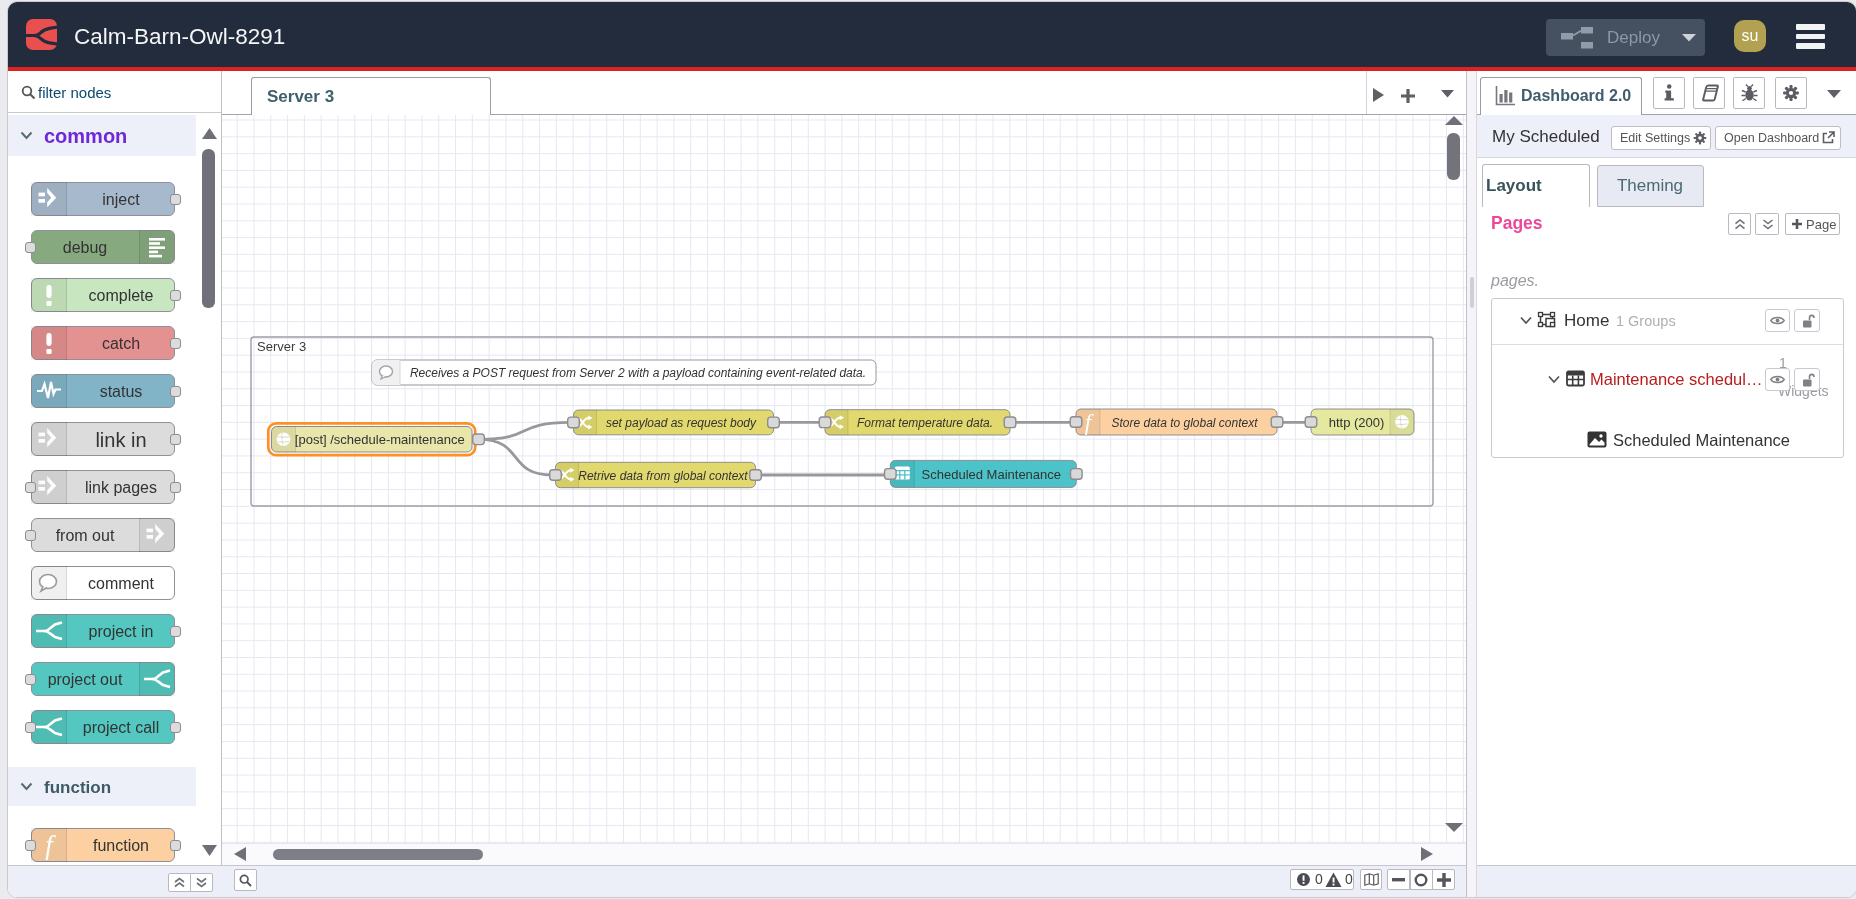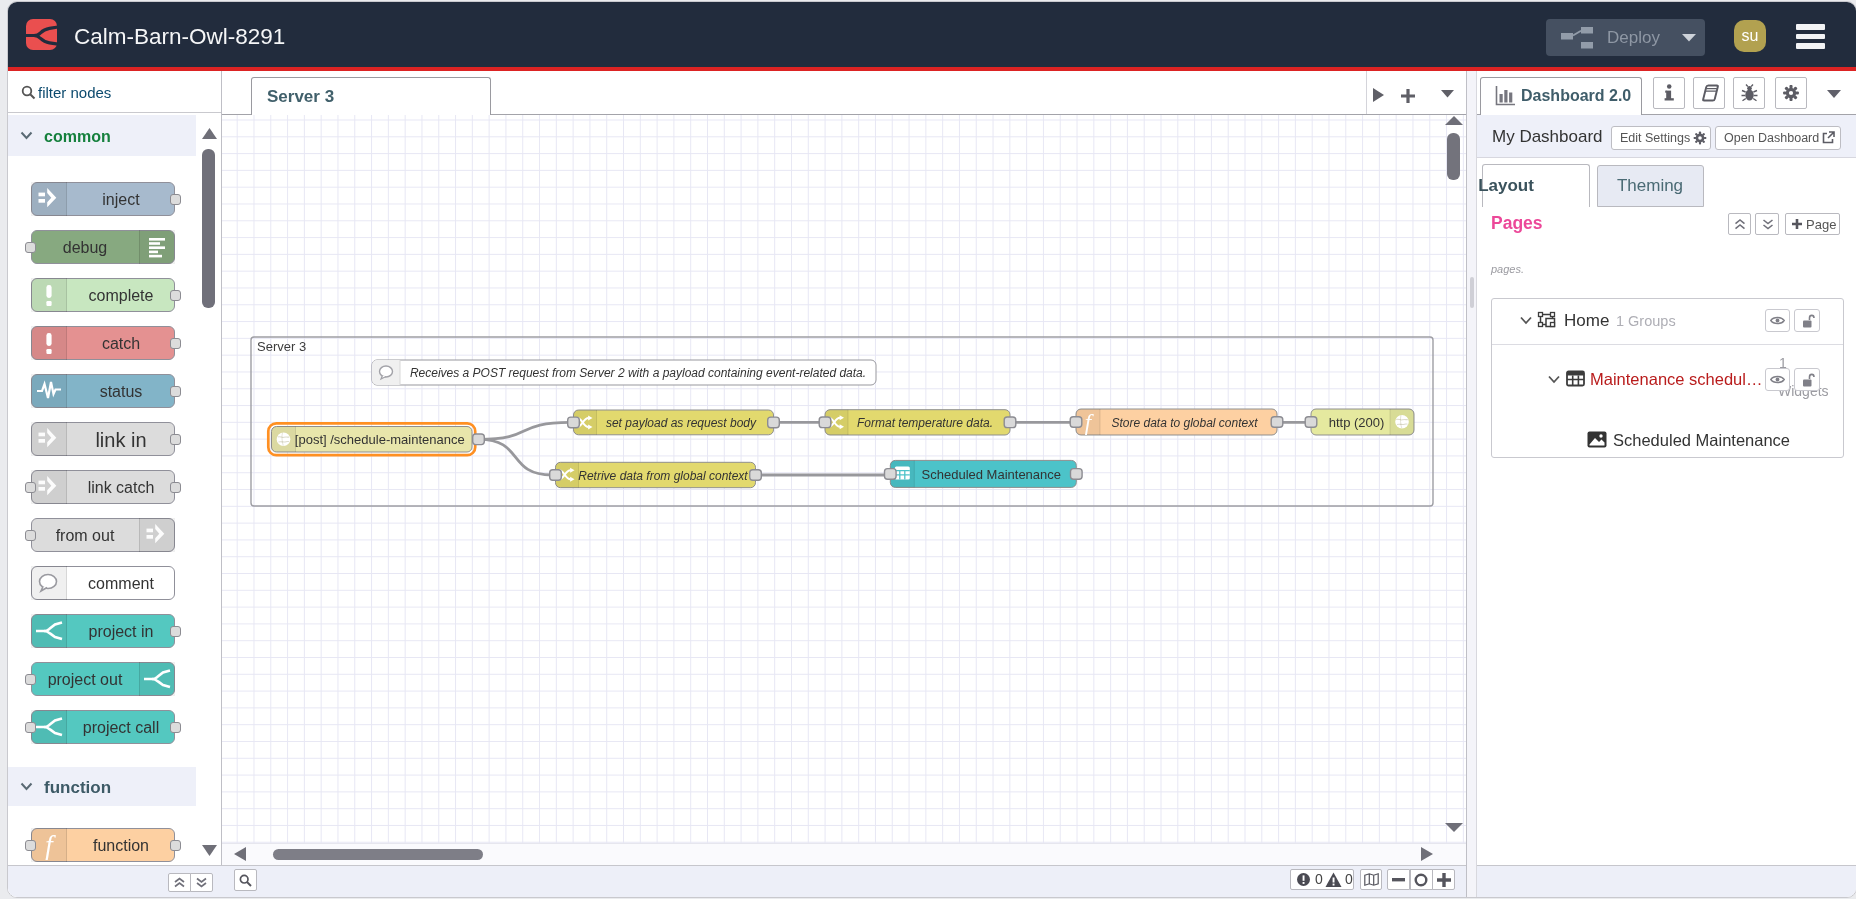--- a/index.html
+++ b/index.html
@@ -36,21 +36,21 @@
 <div class="" style="left:-1px;top:69px;width:214px;height:42px;background:#fff;border-bottom:1px solid #c9c9ce;"></div>
 <svg style="left:13px;top:83px;" width="15" height="15" viewBox="0 0 15 15">
       <circle cx="6" cy="6" r="4.3" fill="none" stroke="#555" stroke-width="1.8"></circle>
       <path d="M9.2 9.2 L13.5 13.5" stroke="#555" stroke-width="2"></path>
     </svg>
 <div class="t" style="left:30px;top:80.0px;height:22px;line-height:22px;font-size:15px;color:#0c4a6e;font-weight:normal;">filter nodes</div>
 <div class="" style="left:-1px;top:113px;width:189px;height:41px;background:#eef0f9;"></div>
 <svg style="left:12px;top:129px;" width="13" height="9" viewBox="0 0 13 9">
       <path d="M1.5 1.5 L6.5 7 L11.5 1.5" fill="none" stroke="#5a6a74" stroke-width="2"></path>
     </svg>
-<div class="t" style="left:36px;top:121.5px;height:25px;line-height:25px;font-size:16px;color:#15803d;font-weight:bold;">common</div>
+<div class="t" style="left:36px;top:121.5px;height:25px;line-height:25px;font-size:20px;color:#6d28d9;font-weight:bold;">common</div>
 <div class="" style="left:23px;top:180px;width:144px;height:34px;background:#a7bacd;border:1px solid #90909a;border-radius:6px;z-index:2;overflow:hidden;"></div>
 <div class="" style="left:23px;top:180px;width:36px;height:34px;background:rgba(0,0,0,0.06);border-right:1px solid rgba(0,0,0,0.10);z-index:3;"></div>
 <svg style="left:23px;top:180px;z-index:4;" width="36" height="34" viewBox="0 0 36 34">
       <rect x="7.5" y="10.6" width="6.5" height="3.7" fill="#fff"></rect>
       <rect x="7.5" y="17" width="6.5" height="3.7" fill="#fff"></rect>
       <path d="M16.2 6 L25.3 15.65 L16.2 25.3 L16.2 20.3 L20.3 15.65 L16.2 11 Z" fill="#fff"></path>
     </svg>
 <div class="t" style="left:58.0px;top:185.5px;width:110px;height:24px;line-height:24px;text-align:center;font-size:16px;color:#333;font-weight:normal;">inject</div>
 <div class="" style="left:162px;top:191.5px;width:11px;height:11px;background:#dcdcdc;border:1.5px solid #8c8c92;border-radius:3px;z-index:3;"></div>
 <div class="" style="left:23px;top:228px;width:144px;height:34px;background:#87a980;border:1px solid #90909a;border-radius:6px;z-index:2;overflow:hidden;"></div>
@@ -96,21 +96,21 @@
     </svg>
 <div class="t" style="left:58.0px;top:425.5px;width:110px;height:24px;line-height:24px;text-align:center;font-size:20px;color:#333;font-weight:normal;">link in</div>
 <div class="" style="left:162px;top:431.5px;width:11px;height:11px;background:#dcdcdc;border:1.5px solid #8c8c92;border-radius:3px;z-index:3;"></div>
 <div class="" style="left:23px;top:468px;width:144px;height:34px;background:#dcdcdc;border:1px solid #90909a;border-radius:6px;z-index:2;overflow:hidden;"></div>
 <div class="" style="left:23px;top:468px;width:36px;height:34px;background:rgba(0,0,0,0.06);border-right:1px solid rgba(0,0,0,0.10);z-index:3;"></div>
 <svg style="left:23px;top:468px;z-index:4;" width="36" height="34" viewBox="0 0 36 34">
       <rect x="7.5" y="10.6" width="6.5" height="3.7" fill="#fcfcfc"></rect>
       <rect x="7.5" y="17" width="6.5" height="3.7" fill="#fcfcfc"></rect>
       <path d="M16.2 6 L25.3 15.65 L16.2 25.3 L16.2 20.3 L20.3 15.65 L16.2 11 Z" fill="#fcfcfc"></path>
     </svg>
-<div class="t" style="left:58.0px;top:473.5px;width:110px;height:24px;line-height:24px;text-align:center;font-size:16px;color:#333;font-weight:normal;">link catch</div>
+<div class="t" style="left:58.0px;top:473.5px;width:110px;height:24px;line-height:24px;text-align:center;font-size:16px;color:#333;font-weight:normal;">link pages</div>
 <div class="" style="left:17px;top:479.5px;width:11px;height:11px;background:#dcdcdc;border:1.5px solid #8c8c92;border-radius:3px;z-index:3;"></div>
 <div class="" style="left:162px;top:479.5px;width:11px;height:11px;background:#dcdcdc;border:1.5px solid #8c8c92;border-radius:3px;z-index:3;"></div>
 <div class="" style="left:23px;top:516px;width:144px;height:34px;background:#dcdcdc;border:1px solid #90909a;border-radius:6px;z-index:2;overflow:hidden;"></div>
 <div class="" style="left:131px;top:516px;width:36px;height:34px;background:rgba(0,0,0,0.06);border-left:1px solid rgba(0,0,0,0.10);z-index:3;"></div>
 <svg style="left:131px;top:516px;z-index:4;" width="36" height="34" viewBox="0 0 36 34">
       <rect x="7.5" y="10.6" width="6.5" height="3.7" fill="#fcfcfc"></rect>
       <rect x="7.5" y="17" width="6.5" height="3.7" fill="#fcfcfc"></rect>
       <path d="M16.2 6 L25.3 15.65 L16.2 25.3 L16.2 20.3 L20.3 15.65 L16.2 11 Z" fill="#fcfcfc"></path>
     </svg>
 <div class="t" style="left:22.0px;top:521.5px;width:110px;height:24px;line-height:24px;text-align:center;font-size:16px;color:#333;font-weight:normal;">from out</div>
@@ -384,21 +384,21 @@
       <rect x="7.45" y="1.1" width="3.1" height="3.2" rx="1.0" fill="#5c5c64" transform="rotate(135 9 9)"></rect>
       <rect x="7.45" y="1.1" width="3.1" height="3.2" rx="1.0" fill="#5c5c64" transform="rotate(180 9 9)"></rect>
       <rect x="7.45" y="1.1" width="3.1" height="3.2" rx="1.0" fill="#5c5c64" transform="rotate(225 9 9)"></rect>
       <rect x="7.45" y="1.1" width="3.1" height="3.2" rx="1.0" fill="#5c5c64" transform="rotate(270 9 9)"></rect>
       <rect x="7.45" y="1.1" width="3.1" height="3.2" rx="1.0" fill="#5c5c64" transform="rotate(315 9 9)"></rect>
     </svg>
 <svg style="left:1819px;top:88px;" width="15" height="9" viewBox="0 0 15 9">
       <path d="M0 0 H14 L7 8 Z" fill="#60606a"></path>
     </svg>
 <div class="" style="left:1469px;top:113px;width:379px;height:43px;background:#eef0f9;border-bottom:1px solid #d7d7df;"></div>
-<div class="t" style="left:1484px;top:122.0px;height:25px;line-height:25px;font-size:17px;color:#333;font-weight:normal;">My Dashboard</div>
+<div class="t" style="left:1484px;top:122.0px;height:25px;line-height:25px;font-size:17px;color:#333;font-weight:normal;">My Scheduled</div>
 <div class="" style="left:1603px;top:124px;width:100px;height:24px;background:#fff;border:1px solid #bdbdc3;border-radius:3px;"></div>
 <div class="t" style="left:1612px;top:127.0px;height:18px;line-height:18px;font-size:12.5px;color:#555;font-weight:normal;">Edit Settings</div>
 <svg style="left:1685px;top:129px;" width="14" height="14" viewBox="0 0 14 14">
       <circle cx="7" cy="7" r="4.4" fill="#5c5c64"></circle>
       <circle cx="7" cy="7" r="1.8" fill="#fff"></circle>
       <rect x="5.95" y="0.6" width="2.1" height="2.6" rx="0.7" fill="#5c5c64" transform="rotate(0 7 7)"></rect>
       <rect x="5.95" y="0.6" width="2.1" height="2.6" rx="0.7" fill="#5c5c64" transform="rotate(45 7 7)"></rect>
       <rect x="5.95" y="0.6" width="2.1" height="2.6" rx="0.7" fill="#5c5c64" transform="rotate(90 7 7)"></rect>
       <rect x="5.95" y="0.6" width="2.1" height="2.6" rx="0.7" fill="#5c5c64" transform="rotate(135 7 7)"></rect>
       <rect x="5.95" y="0.6" width="2.1" height="2.6" rx="0.7" fill="#5c5c64" transform="rotate(180 7 7)"></rect>
@@ -406,38 +406,38 @@
       <rect x="5.95" y="0.6" width="2.1" height="2.6" rx="0.7" fill="#5c5c64" transform="rotate(270 7 7)"></rect>
       <rect x="5.95" y="0.6" width="2.1" height="2.6" rx="0.7" fill="#5c5c64" transform="rotate(315 7 7)"></rect>
     </svg>
 <div class="" style="left:1707px;top:124px;width:126px;height:24px;background:#fff;border:1px solid #bdbdc3;border-radius:3px;"></div>
 <div class="t" style="left:1716px;top:127.0px;height:18px;line-height:18px;font-size:12.5px;color:#555;font-weight:normal;">Open Dashboard</div>
 <svg style="left:1814px;top:129px;" width="13" height="13" viewBox="0 0 13 13">
       <path d="M5 2.5 H1.5 V11.5 H10.5 V8" fill="none" stroke="#5c5c64" stroke-width="1.6"></path>
       <path d="M7 1 H12 V6 M12 1 L6 7" fill="none" stroke="#5c5c64" stroke-width="1.6"></path>
     </svg>
 <div class="" style="left:1474px;top:162px;width:108px;height:43px;background:#fff;border:1px solid #b9b9bf;border-bottom:none;border-radius:3px 3px 0 0;z-index:2;"></div>
-<div class="t" style="left:1448px;top:170.5px;width:100px;height:25px;line-height:25px;text-align:center;font-size:17px;color:#3a525c;font-weight:bold;">Layout</div>
+<div class="t" style="left:1478.0px;top:170.5px;width:100px;height:25px;line-height:25px;font-size:17px;color:#3a525c;font-weight:bold;">Layout</div>
 <div class="" style="left:1589px;top:163px;width:107px;height:42px;background:#e7eaf3;border:1px solid #b9b9bf;border-radius:3px 3px 0 0;"></div>
 <div class="t" style="left:1592.0px;top:171.0px;width:100px;height:25px;line-height:25px;text-align:center;font-size:17px;color:#4a6a74;font-weight:normal;">Theming</div>
 <div class="t" style="left:1483px;top:207.5px;height:26px;line-height:26px;font-size:17.5px;color:#ec4899;font-weight:bold;">Pages</div>
 <div class="" style="left:1720px;top:211px;width:23px;height:22px;background:#fff;border:1px solid #b9b9bf;border-radius:2px;"></div>
 <div class="" style="left:1747px;top:211px;width:24px;height:22px;background:#fff;border:1px solid #b9b9bf;border-radius:2px;"></div>
 <div class="" style="left:1777px;top:211px;width:55px;height:22px;background:#fff;border:1px solid #b9b9bf;border-radius:2px;"></div>
 <svg style="left:1725.5px;top:216.5px;" width="12" height="11" viewBox="0 0 12 11">
       <path d="M1.5 4.6 L6 1 L10.5 4.6 M1.5 9.6 L6 6 L10.5 9.6" fill="none" stroke="#70707a" stroke-width="1.6"></path>
     </svg>
 <svg style="left:1753.5px;top:216.5px;" width="12" height="11" viewBox="0 0 12 11">
       <path d="M1.5 1 L6 4.6 L10.5 1 M1.5 6 L6 9.6 L10.5 6" fill="none" stroke="#70707a" stroke-width="1.6"></path>
     </svg>
 <svg style="left:1783px;top:216px;" width="12" height="12" viewBox="0 0 12 12">
       <path d="M6 1 V11 M1 6 H11" stroke="#55555d" stroke-width="2.6"></path>
     </svg>
 <div class="t" style="left:1798px;top:212.5px;height:19px;line-height:19px;font-size:13px;color:#555;font-weight:normal;">Page</div>
-<div class="t" style="left:1483px;top:257px;height:20px;line-height:20px;font-size:11px;color:#9b9ba1;font-weight:normal;font-style:italic;">pages.</div>
+<div class="t" style="left:1483px;top:269px;height:20px;line-height:20px;font-size:16px;color:#9b9ba1;font-weight:normal;font-style:italic;">pages.</div>
 <div class="" style="left:1483px;top:296px;width:353px;height:160px;background:#fff;border:1px solid #c9c9cf;border-radius:3px;"></div>
 <div class="" style="left:1484px;top:341.5px;width:351px;height:1px;background:#dcdce2;"></div>
 <svg style="left:1512px;top:314px;" width="12" height="9" viewBox="0 0 12 9">
       <path d="M1 1.5 L6 7 L11 1.5" fill="none" stroke="#555" stroke-width="1.8"></path>
     </svg>
 <svg style="left:1530px;top:310px;" width="19" height="17" viewBox="0 0 19 17">
       <rect x="2.5" y="2.5" width="12" height="10" fill="none" stroke="#3c3c3c" stroke-width="1.5"></rect>
       <rect x="8" y="6.5" width="8.5" height="8" fill="#fff" stroke="#3c3c3c" stroke-width="1.5"></rect>
       <rect x="0.5" y="0.5" width="4" height="4" fill="#fff" stroke="#3c3c3c" stroke-width="1.3"></rect>
       <rect x="12.5" y="0.5" width="4" height="4" fill="#fff" stroke="#3c3c3c" stroke-width="1.3"></rect>

